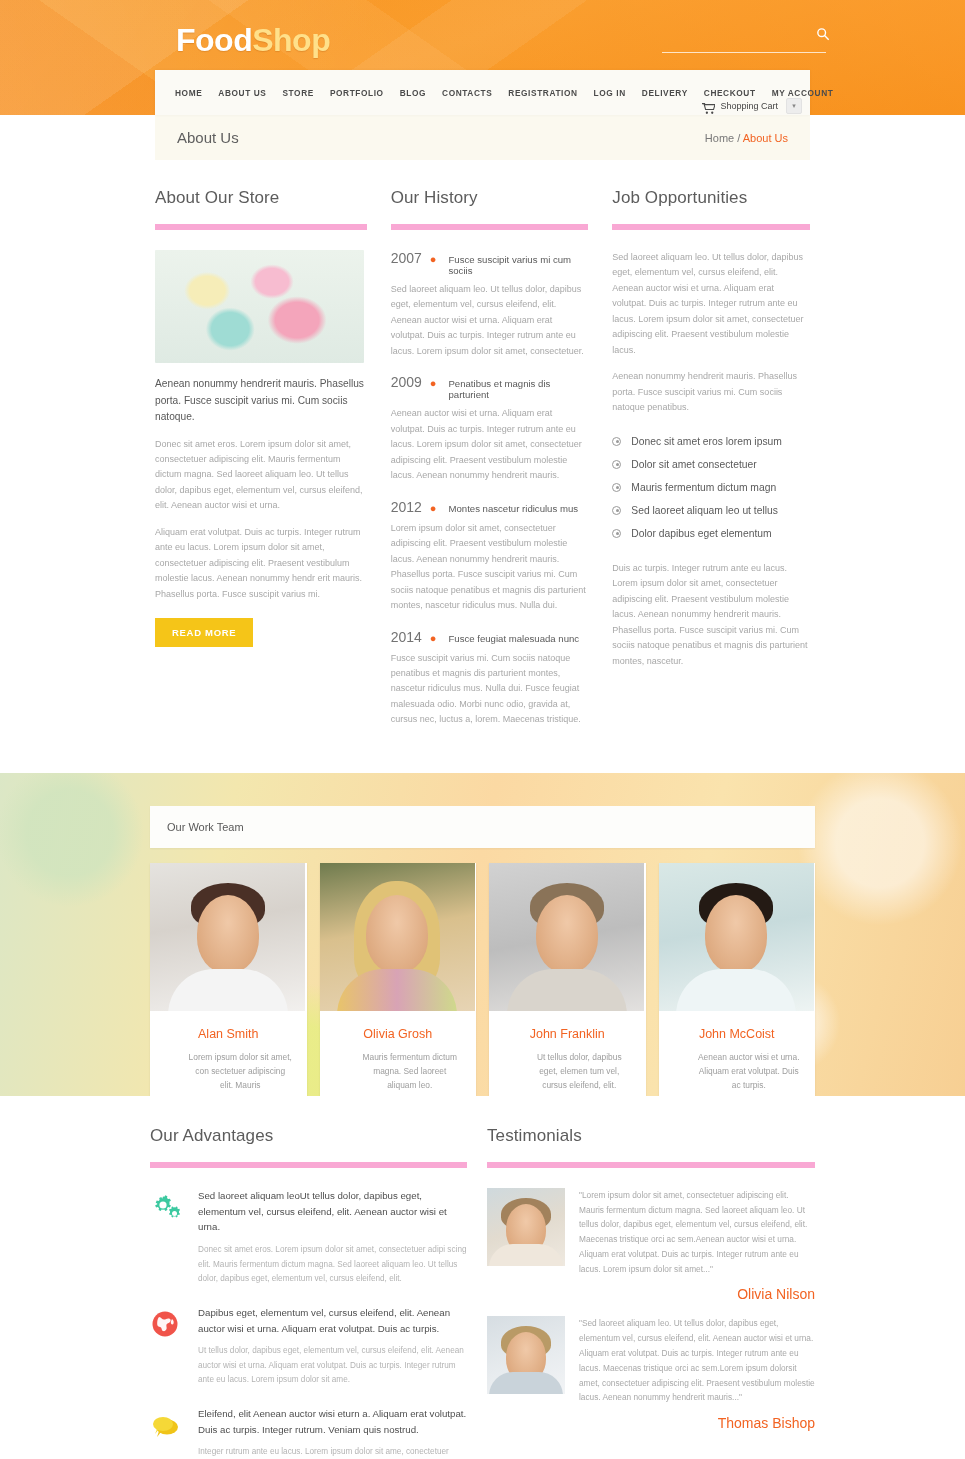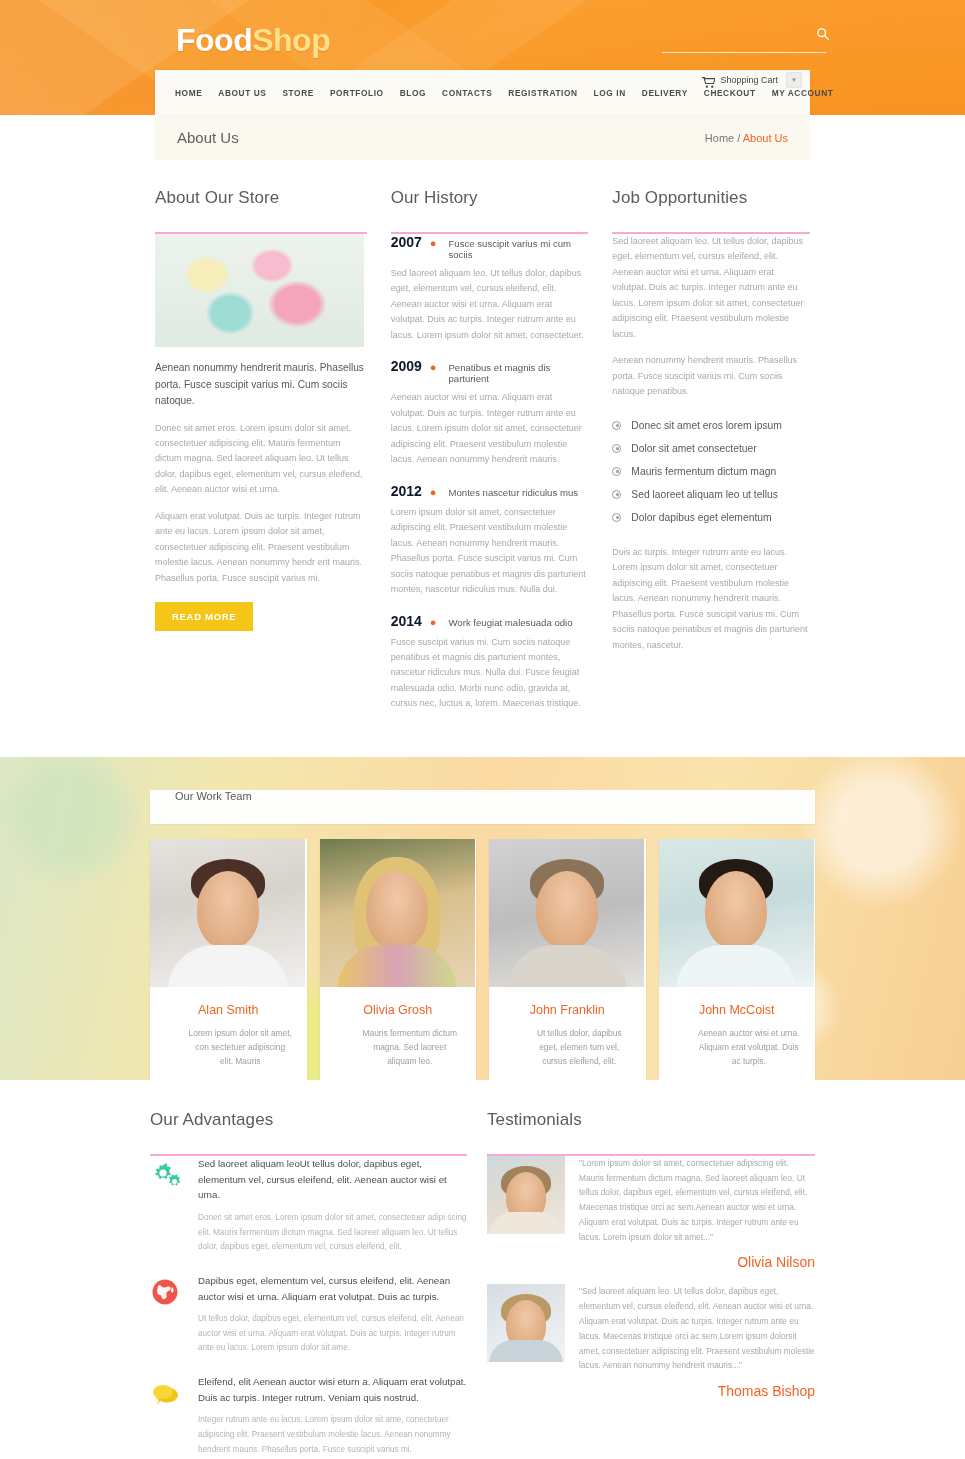--- a/index.html
+++ b/index.html
@@ -66,21 +66,21 @@
     box-shadow: 0 0 3px rgba(0,0,0,.05);
   }
   .nav-links { display: flex; align-items: center; padding-left: 20px; gap: 0; }
   .nav-links a {
     font-size: 8.3px; font-weight: bold; letter-spacing: .6px;
     color: #4b4b4b; text-decoration: none; text-transform: uppercase;
     padding: 0 8px; white-space: nowrap;
   }
   .nav-links a:first-child { padding-left: 0; }
   .cart {
-    position: absolute; right: 8px; top: 2px;
+    position: absolute; right: 8px; top: 28px;
     display: flex; align-items: center; gap: 5px;
   }
   .cart-ico { width: 13px; height: 11px; }
   .cart-label { font-size: 9px; color: #454545; }
   .cart-toggle {
     width: 16px; height: 16px; background: #ededed;
     border: 1px solid #e2e2e2; border-radius: 2px;
     display: flex; align-items: center; justify-content: center;
     font-size: 7px; color: #888; margin-left: 3px;
   }
@@ -98,22 +98,22 @@
   .crumb-path .cur { color: #f26322; }
 
   
   .main { width: 665px; margin: 0 auto; padding: 28px 0 30px 0; display: flex; gap: 0; }
   .col { padding: 0 5px; }
   .col-1 { width: 222px; }
   .col-2 { width: 222px; padding-left: 19px; }
   .col-3 { width: 222px; padding-left: 19px; }
   .sec-title {
     font-size: 17px; font-weight: normal; color: #5c5c5c;
-    padding-bottom: 24px; margin-bottom: 0;
-    border-bottom: 2px solid #f9a8d4;
+    padding-bottom: 16px; margin-bottom: 20px;
+    border-bottom: 6px solid #f9a8d4;
     letter-spacing: .1px;
   }
   .about-img {
     width: 209px; height: 113px; margin-bottom: 13px;
     border-radius: 1px;
     background:
       radial-gradient(ellipse 42px 34px at 68% 62%, #f4a5bb 0 52%, rgba(244,165,187,0) 70%),
       radial-gradient(ellipse 34px 30px at 36% 70%, #9fdcd4 0 55%, rgba(159,220,212,0) 72%),
       radial-gradient(ellipse 32px 26px at 25% 36%, #f6edb8 0 55%, rgba(246,237,184,0) 72%),
       radial-gradient(ellipse 30px 24px at 56% 28%, #f7bcd0 0 55%, rgba(247,188,208,0) 72%),
@@ -126,21 +126,21 @@
   .readmore {
     display: inline-block; background: #f5c518; color: #fff;
     font-size: 9.5px; font-weight: bold; letter-spacing: .7px;
     padding: 9px 17px; text-decoration: none; margin-top: 5px;
     border: none; cursor: pointer;
   }
 
   
   .hist-item { margin-bottom: 15px; }
   .hist-head { display: flex; align-items: baseline; gap: 8px; margin-bottom: 6px; }
-  .hist-year { font-size: 14px; color: #0f172a; font-weight: bold; }
+  .hist-year { font-size: 14px; color: #737373; font-weight: normal; }
   .hist-dot { color: #f26322; font-size: 11px; line-height: 1; }
   .hist-label { font-size: 9.6px; color: #5a5a5a; margin-left: 4px; }
 
   
   .job-list { list-style: none; margin: 14px 0 16px 0; }
   .job-list li {
     display: flex; align-items: center; gap: 10px;
     font-size: 10.3px; color: #5a5a5a; padding: 6px 0;
   }
   .job-bullet {
@@ -158,22 +158,22 @@
     background:
       radial-gradient(circle 110px at 880px 70px, rgba(255,255,255,.55) 0 40%, rgba(255,255,255,0) 75%),
       radial-gradient(circle 70px at 790px 250px, rgba(255,255,255,.45) 0 40%, rgba(255,255,255,0) 72%),
       radial-gradient(circle 95px at 70px 60px, rgba(206,228,190,.75) 0 45%, rgba(206,228,190,0) 78%),
       radial-gradient(circle 120px at 300px 300px, rgba(226,243,120,.65) 0 40%, rgba(226,243,120,0) 75%),
       linear-gradient(103deg, #dbe7c6 0%, #f3e7ae 23%, #fbd9a3 48%, #fae3ad 70%, #f7cf93 100%);
     overflow: hidden;
   }
   .team-inner { width: 665px; margin: 0 auto; position: relative; padding-top: 33px; }
   .team-bar {
-    height: 34px; background: #fdfdfb; display: flex; align-items: flex-start;
-    padding-left: 25px; font-size: 11px; color: #595959;
+    height: 42px; background: #fdfdfb; display: flex; align-items: center;
+    padding-left: 17px; font-size: 11px; color: #595959;
     box-shadow: 0 1px 2px rgba(0,0,0,.05);
   }
   .team-grid { display: flex; gap: 13px; margin-top: 15px; }
   .member {
     width: 179px; background: #ffffff;
     box-shadow: 0 1px 2px rgba(0,0,0,.08);
     padding-bottom: 12px;
   }
   .member-photo { width: 155px; height: 148px; }
   .m1 { background: linear-gradient(170deg,#e5e3df 0%,#d7d2cc 40%,#f2f0ee 100%); }
@@ -331,21 +331,21 @@
           <span class="hist-dot">●</span>
           <span class="hist-label">Montes nascetur ridiculus mus</span>
         </div>
         <p class="body-txt">Lorem ipsum dolor sit amet, consectetuer adipiscing elit. Praesent vestibulum molestie lacus. Aenean nonummy hendrerit mauris. Phasellus porta. Fusce suscipit varius mi. Cum sociis natoque penatibus et magnis dis parturient montes, nascetur ridiculus mus. Nulla dui.</p>
       </div>
 
       <div class="hist-item">
         <div class="hist-head">
           <span class="hist-year">2014</span>
           <span class="hist-dot">●</span>
-          <span class="hist-label">Work feugiat malesuada odio</span>
+          <span class="hist-label">Fusce feugiat malesuada nunc</span>
         </div>
         <p class="body-txt">Fusce suscipit varius mi. Cum sociis natoque penatibus et magnis dis parturient montes, nascetur ridiculus mus. Nulla dui. Fusce feugiat malesuada odio. Morbi nunc odio, gravida at, cursus nec, luctus a, lorem. Maecenas tristique.</p>
       </div>
     </div>
 
     <div class="col col-3">
       <div class="sec-title">Job Opportunities</div>
       <p class="body-txt">Sed laoreet aliquam leo. Ut tellus dolor, dapibus eget, elementum vel, cursus eleifend, elit. Aenean auctor wisi et urna. Aliquam erat volutpat. Duis ac turpis. Integer rutrum ante eu lacus. Lorem ipsum dolor sit amet, consectetuer adipiscing elit. Praesent vestibulum molestie lacus.</p>
       <p class="body-txt">Aenean nonummy hendrerit mauris. Phasellus porta. Fusce suscipit varius mi. Cum sociis natoque penatibus.</p>
       <ul class="job-list">

